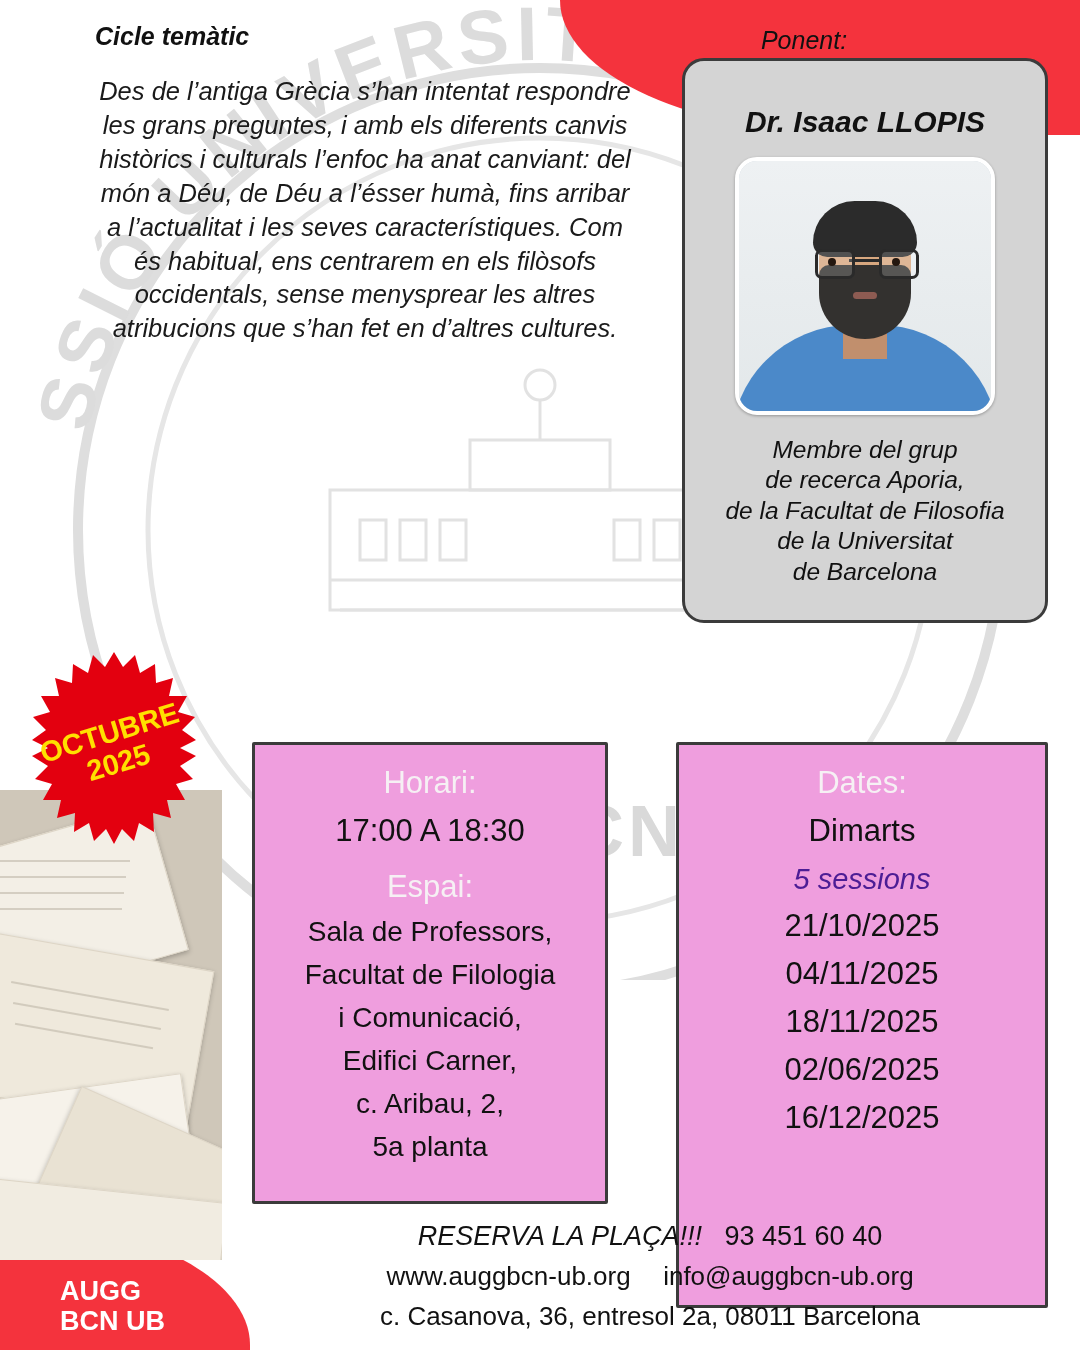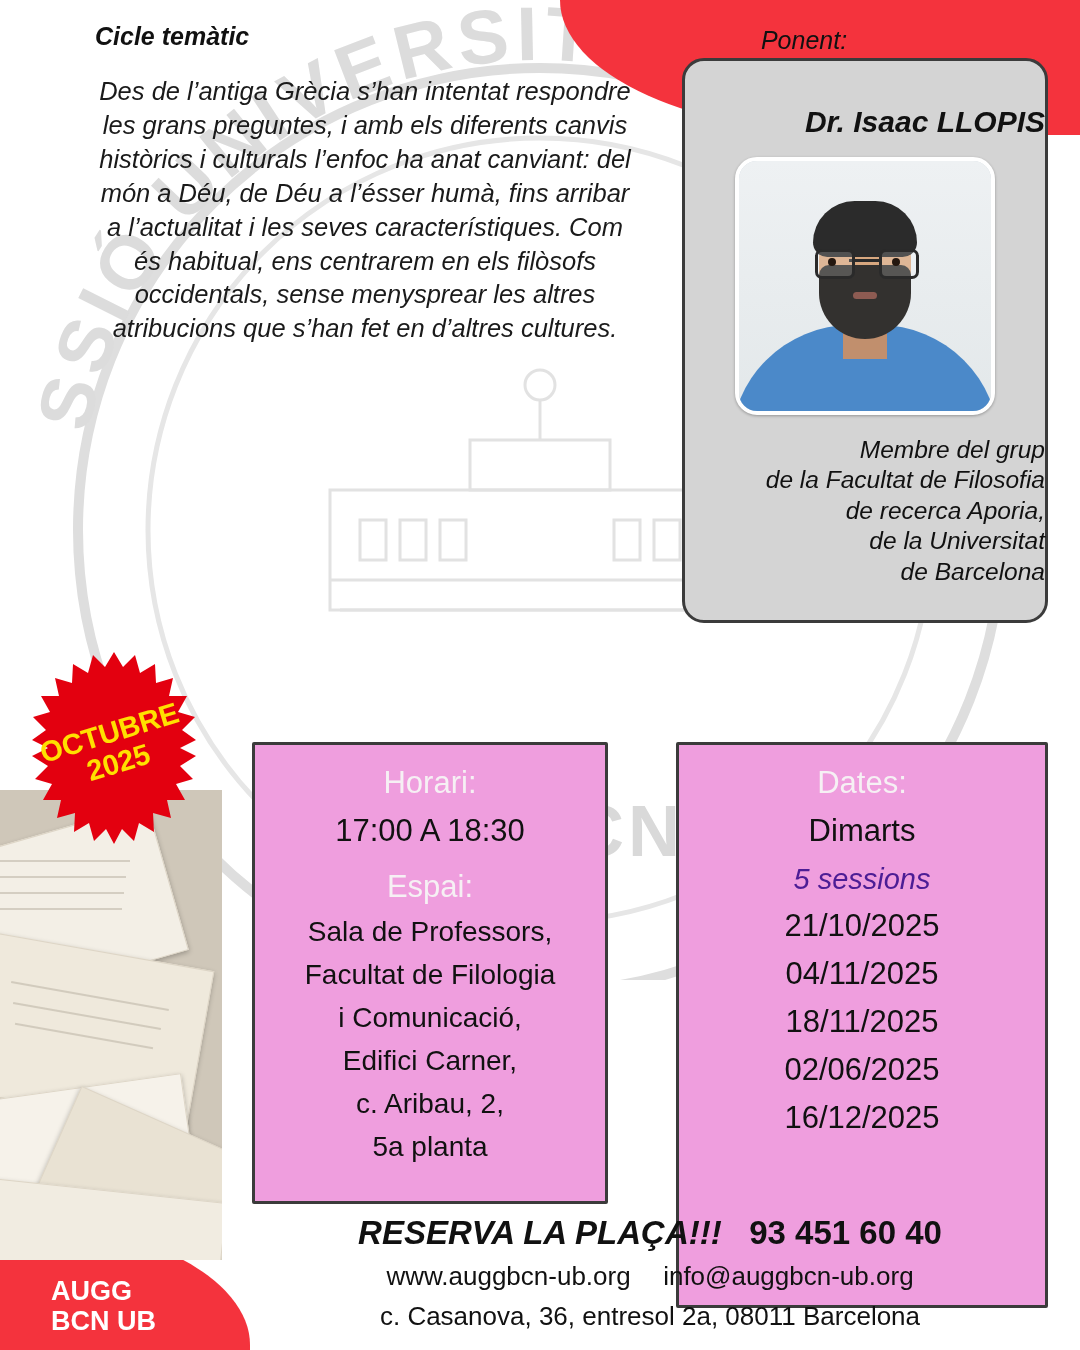--- a/index.html
+++ b/index.html
@@ -51,21 +51,21 @@
     position: absolute;
     left: 0;
     bottom: 0;
     width: 250px;
     height: 130px;
     background: #f4333d;
     border-top-right-radius: 260px 130px;
   }
   .corner-logo {
     position: absolute;
-    left: 51px;
+    left: 60px;
     bottom: 14px;
     color: #ffffff;
     font-size: 27px;
     font-weight: bold;
     line-height: 1.12;
     text-align: left;
   }
 
   
   .left-col {
@@ -112,21 +112,21 @@
   .speaker-card {
     position: absolute;
     left: 682px;
     top: 58px;
     width: 366px;
     height: 565px;
     background: #d4d4d4;
     border: 3px solid #3b3b3b;
     border-radius: 22px;
     box-sizing: border-box;
-    text-align: right;
+    text-align: center;
   }
   .speaker-name {
     margin-top: 44px;
     font-size: 30px;
     font-style: italic;
     font-weight: bold;
     color: #111111;
   }
   .photo-frame {
     margin: 18px auto 0;
@@ -248,22 +248,22 @@
   
   .footer {
     position: absolute;
     left: 250px;
     bottom: 18px;
     width: 800px;
     text-align: center;
     color: #111111;
   }
   .footer-reserve {
-    font-size: 33px;
-    font-weight: bold;
+    font-size: 27px;
+    font-weight: normal;
     font-style: italic;
   }
   .footer-reserve .phone { font-style: normal; }
   .footer-line { font-size: 26px; margin-top: 9px; }
   .footer-line .sp { display: inline-block; width: 18px; }
 </style>
 </head>
 <body>
 
 <div class="watermark">
@@ -323,22 +323,22 @@
     <div class="ph-mouth"></div>
     <div class="ph-hair"></div>
     <div class="ph-bridge"></div>
     <div class="ph-glass-l"></div>
     <div class="ph-glass-r"></div>
     <div class="ph-eye-l"></div>
     <div class="ph-eye-r"></div>
   </div>
   <div class="speaker-affil">
     <div>Membre del grup</div>
+    <div>de recerca Aporia,</div>
     <div>de la Facultat de Filosofia</div>
-    <div>de recerca Aporia,</div>
     <div>de la Universitat</div>
     <div>de Barcelona</div>
   </div>
 </div>
 
 <div class="books">
   <div class="pg" style="left:-40px; top:40px; width:210px; height:150px; transform:rotate(-16deg);"></div>
   <div class="ln" style="left:-20px; top:70px; width:150px;"></div>
   <div class="ln" style="left:-14px; top:86px; width:140px;"></div>
   <div class="ln" style="left:-8px; top:102px; width:132px;"></div>

